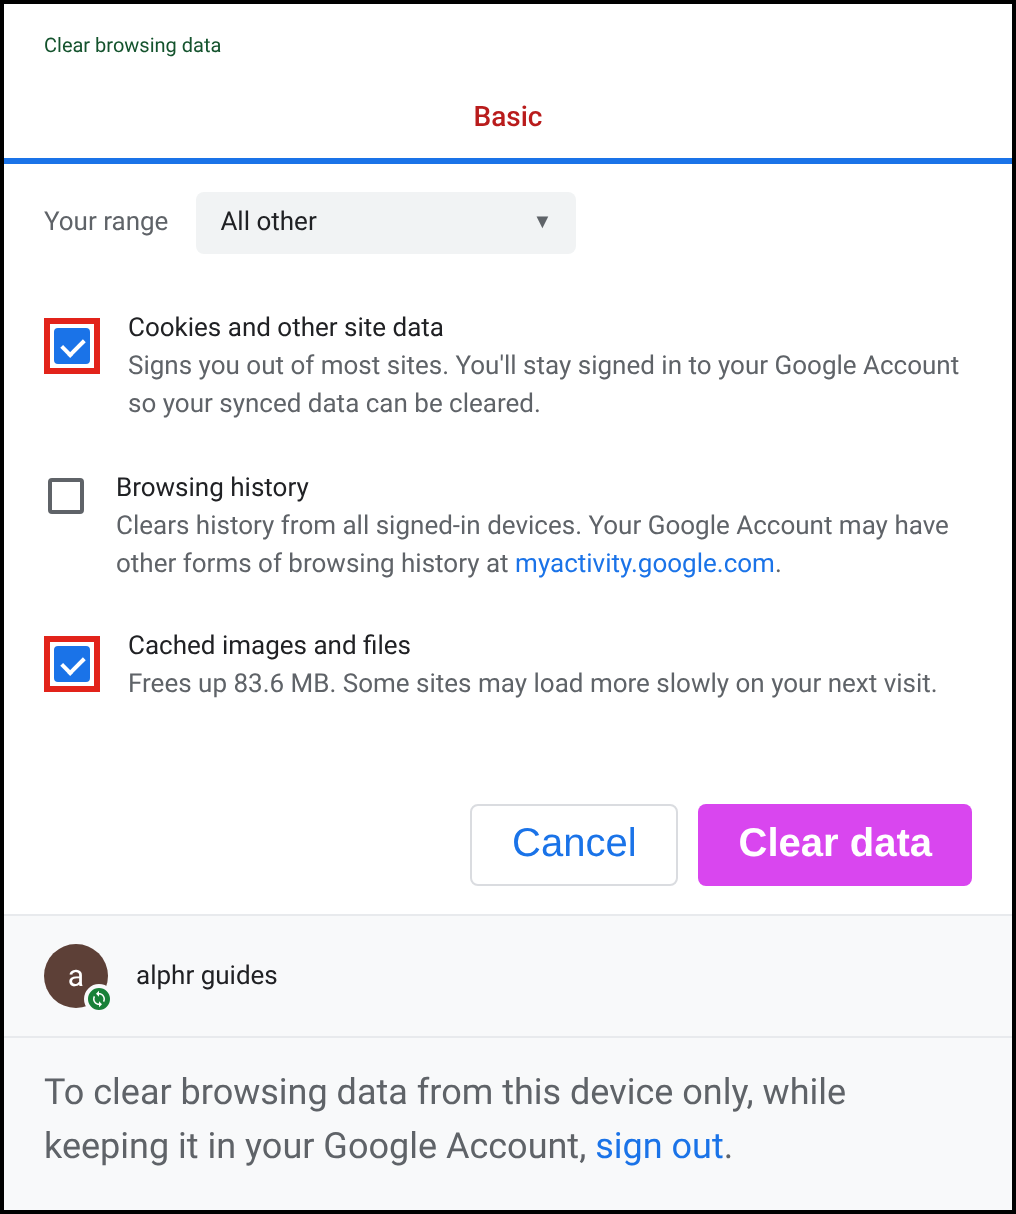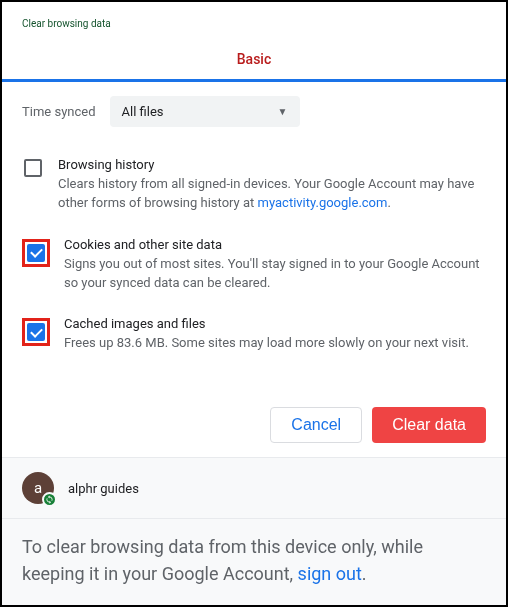--- a/index.html
+++ b/index.html
@@ -119,35 +119,35 @@
   }
   .opt-desc a { color: #1a73e8; text-decoration: none; }
   .buttons {
     display: flex;
     justify-content: flex-end;
     gap: 10px;
     padding: 14px 20px;
     margin-top: auto;
   }
   .btn {
-    font-size: 16px;
+    font-size: 20px;
     padding: 8px 20px;
     border-radius: 4px;
     cursor: pointer;
     border: none;
   }
   .btn-cancel {
     background: #fff;
     color: #1a73e8;
     border: 1px solid #dadce0;
   }
   .btn-primary {
-    background: #ef4444;
+    background: #d946ef;
     color: #fff;
-    font-weight: 400;
+    font-weight: 700;
   }
   .footer {
     background: #f8f9fa;
     padding: 14px 20px 18px 20px;
     border-top: 1px solid #e8eaed;
   }
   .profile-row {
     display: flex;
     align-items: center;
     gap: 14px;
@@ -196,48 +196,48 @@
 </head>
 <body>
 
 <div class="dialog-header">Clear browsing data</div>
 
 <div class="tabs">
   <div class="tab active">Basic</div>
 </div>
 
 <div class="time-row">
-  <span class="time-label">Time synced</span>
+  <span class="time-label">Your range</span>
   <div class="select">
-    <span>All files</span>
+    <span>All other</span>
     <span class="arrow">▼</span>
   </div>
 </div>
 
 <div class="options">
-
-  <div class="option">
-    <div class="checkbox-wrap">
-      <div class="checkbox"></div>
-    </div>
-    <div>
-      <div class="opt-title">Browsing history</div>
-      <div class="opt-desc"><span>Clears history from all signed-in devices. Your Google Account may have other forms of browsing history at </span><a href="#">myactivity.google.com</a><span>.</span></div>
-    </div>
-  </div>
 
   <div class="option">
     <div class="checkbox-wrap">
       <span class="highlight-box">
         <div class="checkbox checked"></div>
       </span>
     </div>
     <div>
       <div class="opt-title">Cookies and other site data</div>
       <div class="opt-desc">Signs you out of most sites. You'll stay signed in to your Google Account so your synced data can be cleared.</div>
+    </div>
+  </div>
+
+  <div class="option">
+    <div class="checkbox-wrap">
+      <div class="checkbox"></div>
+    </div>
+    <div>
+      <div class="opt-title">Browsing history</div>
+      <div class="opt-desc"><span>Clears history from all signed-in devices. Your Google Account may have other forms of browsing history at </span><a href="#">myactivity.google.com</a><span>.</span></div>
     </div>
   </div>
 
   <div class="option">
     <div class="checkbox-wrap">
       <span class="highlight-box">
         <div class="checkbox checked"></div>
       </span>
     </div>
     <div>

